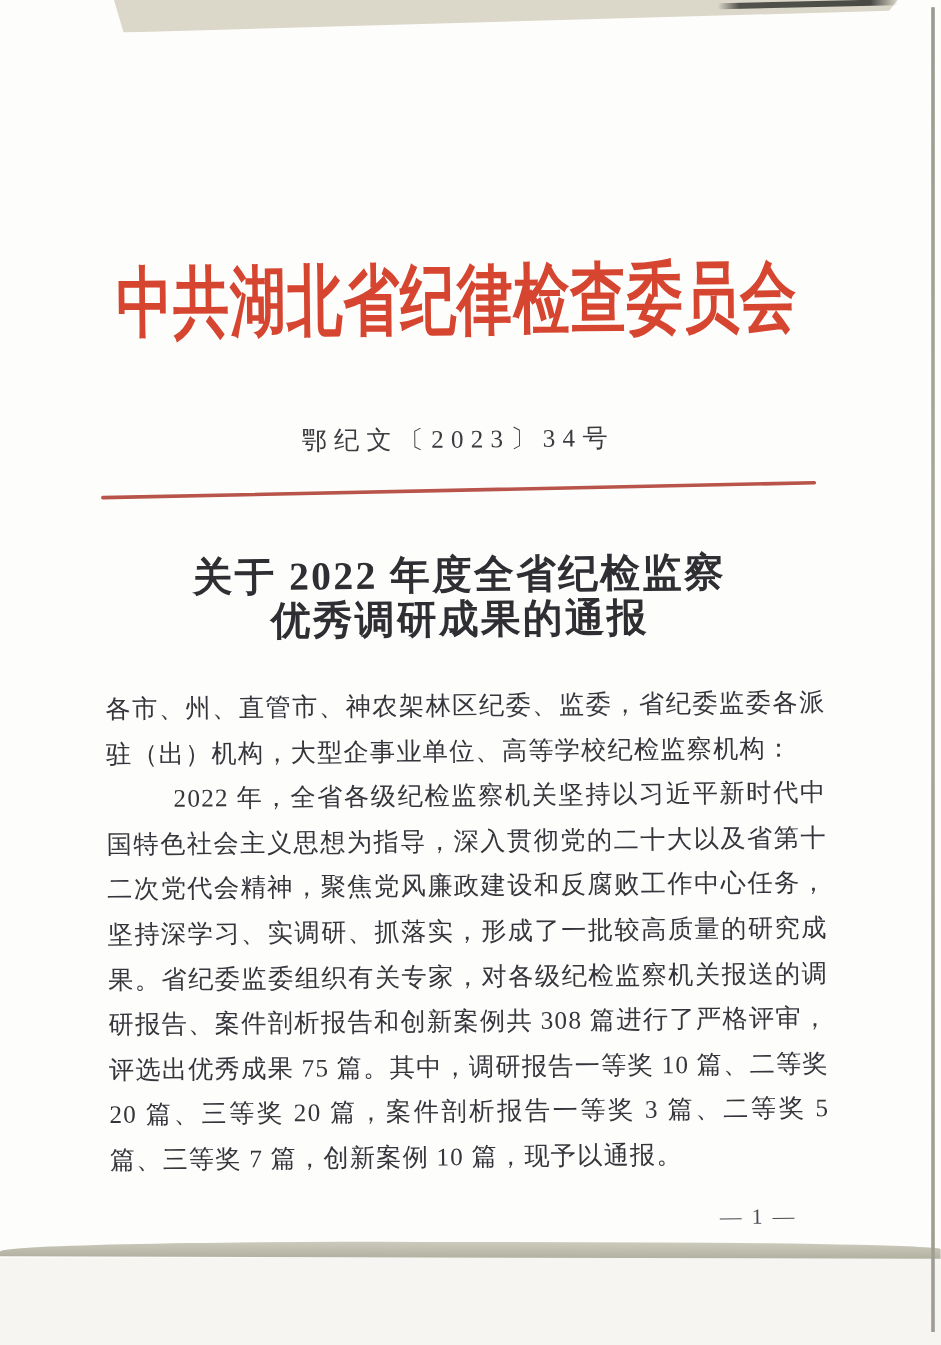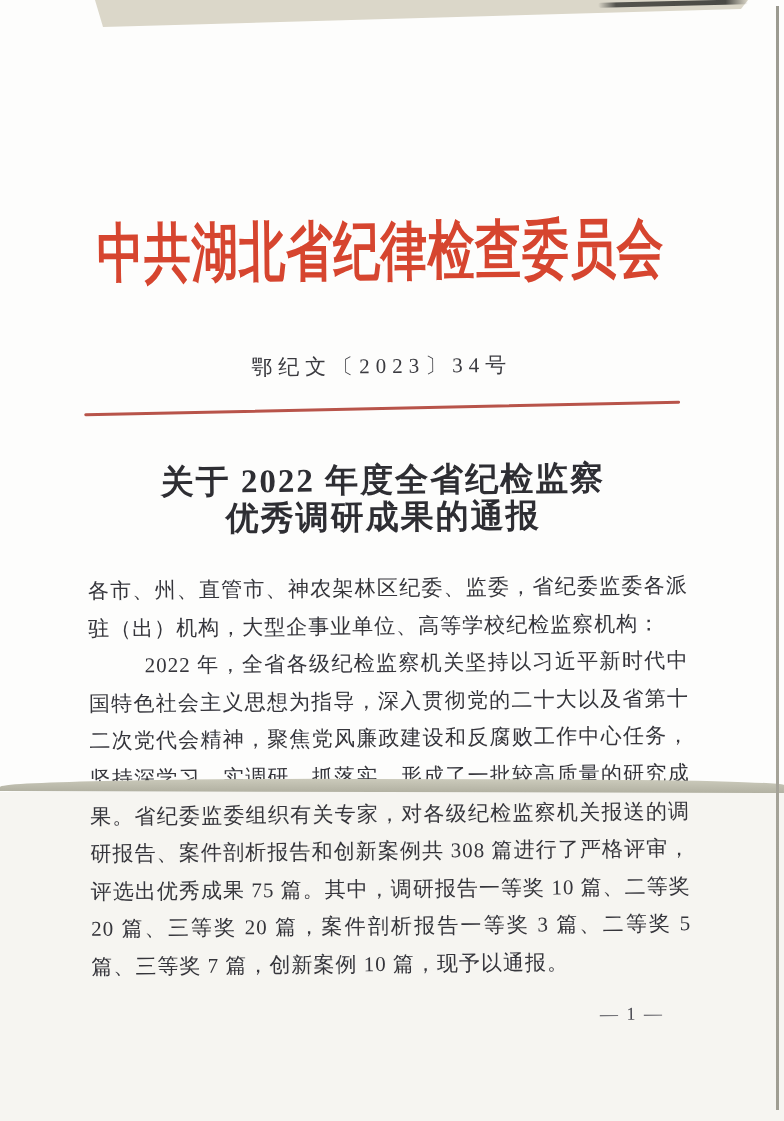--- a/index.html
+++ b/index.html
@@ -7,21 +7,21 @@
     padding: 0;
     width: 784px;
     height: 1121px;
     overflow: hidden;
     background: #f6f5f1;
     font-family: "Liberation Serif", "DejaVu Serif", serif;
   }
   .scene {
     position: relative;
     width: 784px;
-    height: 792px;
+    height: 1048px;
     background: #fdfdfc;
   }
   
   .bg-top-wedge {
     position: absolute;
     left: 0; top: 0;
     width: 784px; height: 30px;
     background: var(--scan-background, #dbd7c9);
     clip-path: polygon(95px 0, 748px 0, 741px 9px, 103px 27px);
     box-shadow: 0 2px 3px rgba(0,0,0,0.12);

